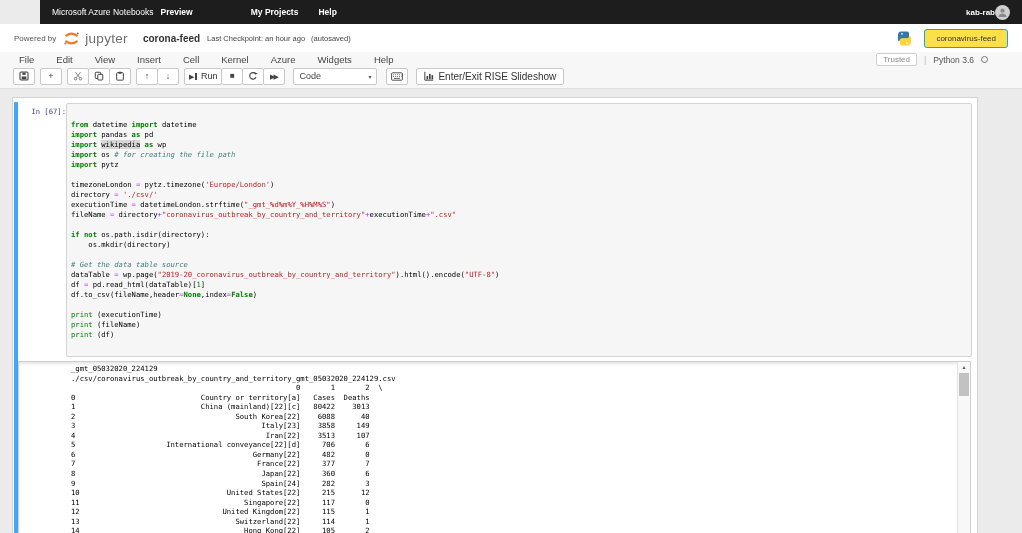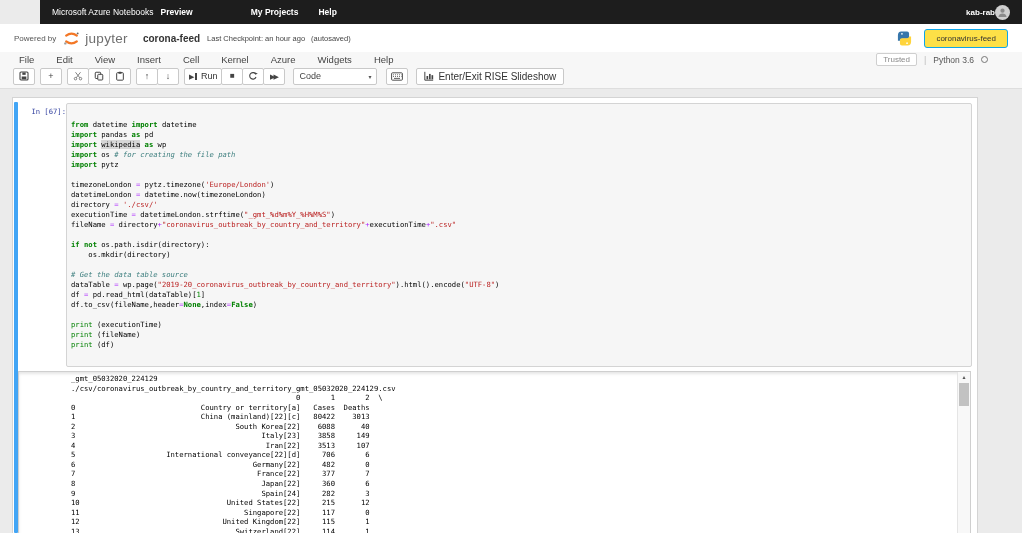--- a/index.html
+++ b/index.html
@@ -248,21 +248,20 @@
     <div class="input-row">
       <div class="prompt">In [67]:</div>
       <div class="input-box">
           <div class="cm-line"><span class="cm-k">from</span><span> datetime </span><span class="cm-k">import</span><span> datetime</span></div>
           <div class="cm-line"><span class="cm-k">import</span><span> pandas </span><span class="cm-k">as</span><span> pd</span></div>
           <div class="cm-line"><span class="cm-k">import</span><span> </span><span class="cm-hl">wikipedia</span><span> </span><span class="cm-k">as</span><span> wp</span></div>
           <div class="cm-line"><span class="cm-k">import</span><span> os </span><span class="cm-c"># for creating the file path</span></div>
           <div class="cm-line"><span class="cm-k">import</span><span> pytz</span></div>
           <div class="cm-line">&nbsp;</div>
           <div class="cm-line"><span>timezoneLondon </span><span class="cm-o">=</span><span> pytz.timezone(</span><span class="cm-s">'Europe/London'</span><span>)</span></div>
-          <div class="cm-line"><span>datetimeLondon </span><span class="cm-o">=</span><span> datetime.now(timezoneLondon)</span></div>
           <div class="cm-line"><span>directory </span><span class="cm-o">=</span><span> </span><span class="cm-s">'./csv/'</span></div>
           <div class="cm-line"><span>executionTime </span><span class="cm-o">=</span><span> datetimeLondon.strftime(</span><span class="cm-s">"_gmt_%d%m%Y_%H%M%S"</span><span>)</span></div>
           <div class="cm-line"><span>fileName </span><span class="cm-o">=</span><span> directory</span><span class="cm-o">+</span><span class="cm-s">"coronavirus_outbreak_by_country_and_territory"</span><span class="cm-o">+</span><span>executionTime</span><span class="cm-o">+</span><span class="cm-s">".csv"</span></div>
           <div class="cm-line">&nbsp;</div>
           <div class="cm-line"><span class="cm-k">if</span><span> </span><span class="cm-k">not</span><span> os.path.isdir(directory):</span></div>
           <div class="cm-line"><span>    os.mkdir(directory)</span></div>
           <div class="cm-line">&nbsp;</div>
           <div class="cm-line"><span class="cm-c"># Get the data table source</span></div>
           <div class="cm-line"><span>dataTable </span><span class="cm-o">=</span><span> wp.page(</span><span class="cm-s">"2019-20_coronavirus_outbreak_by_country_and_territory"</span><span>).html().encode(</span><span class="cm-s">"UTF-8"</span><span>)</span></div>
           <div class="cm-line"><span>df </span><span class="cm-o">=</span><span> pd.read_html(dataTable)[</span><span class="cm-n">1</span><span>]</span></div>

